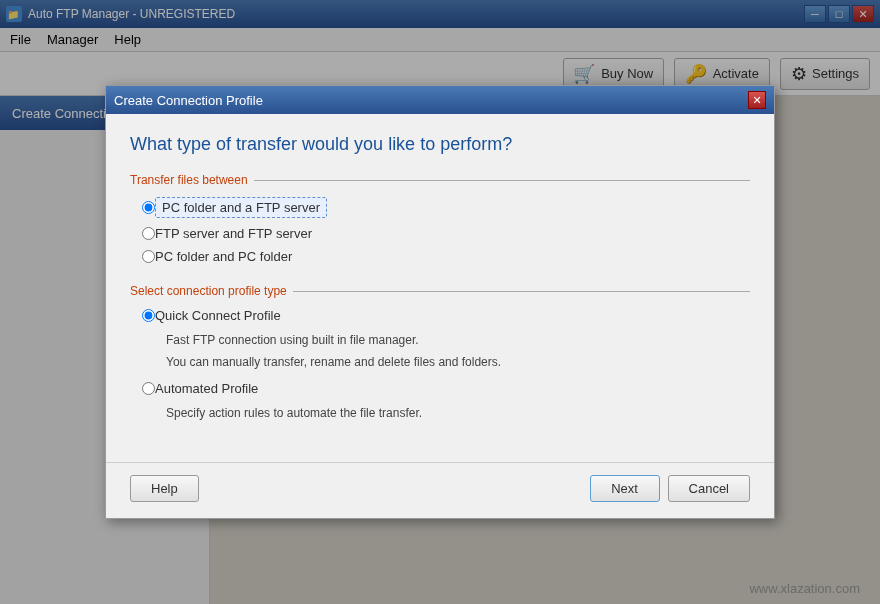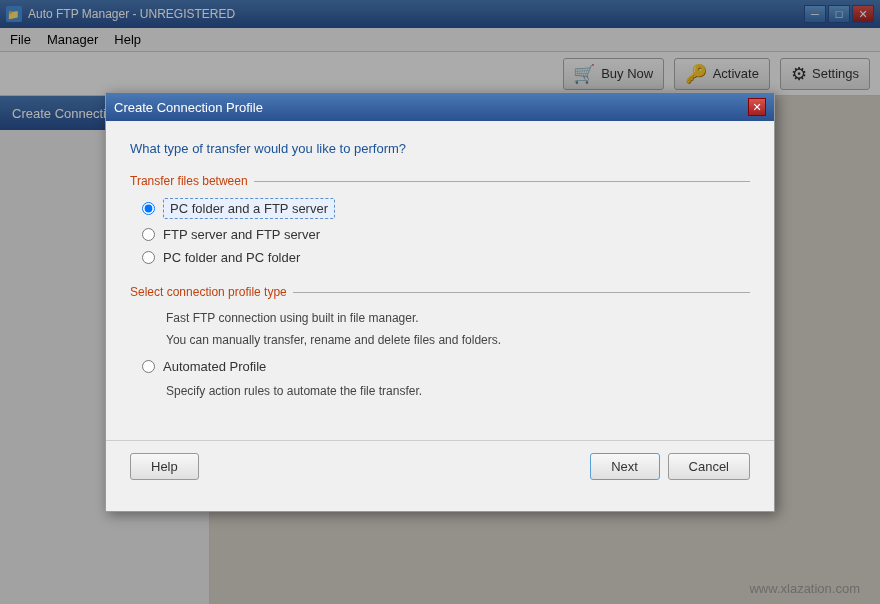--- a/index.html
+++ b/index.html
@@ -180,21 +180,21 @@
       cursor: pointer;
       display: flex;
       align-items: center;
       justify-content: center;
     }
     .dialog-body {
       padding: 20px 24px;
     }
     .dialog-question {
       color: #1a5299;
-      font-size: 13px;
+      font-size: 18px;
       font-weight: normal;
       margin-bottom: 18px;
     }
     .fieldset-section {
       margin-bottom: 20px;
     }
     .fieldset-label {
       font-size: 12px;
       color: #c2410c;
       display: flex;
@@ -204,21 +204,20 @@
     }
     .fieldset-label::after {
       content: '';
       flex: 1;
       height: 1px;
       background: #aaa;
     }
     .radio-option {
       display: flex;
       align-items: center;
-      gap: 8px;
       margin-bottom: 8px;
       margin-left: 12px;
     }
     .radio-option input[type="radio"] {
       margin: 0;
     }
     .radio-option label {
       font-size: 13px;
       color: #333;
     }
@@ -351,20 +350,24 @@
         </div>
         <div class="radio-option">
           <input type="radio" name="transfer" id="opt3" style="">
           <label for="opt3">PC folder and PC folder</label>
         </div>
       </div>
 
       <div class="fieldset-section">
         <div class="fieldset-label">Select connection profile type</div>
 
+        <div class="radio-option">
+          <input type="radio" name="profile" id="popt1" checked="" style="">
+          <label for="popt1">Quick Connect Profile</label>
+        </div>
         <div class="profile-desc">Fast FTP connection using built in file manager.</div>
         <div class="profile-desc">You can manually transfer, rename and delete files and folders.</div>
 
         <div class="radio-option" style="margin-top: 10px;">
           <input type="radio" name="profile" id="popt2" style="">
           <label for="popt2">Automated Profile</label>
         </div>
         <div class="profile-desc">Specify action rules to automate the file transfer.</div>
       </div>
     </div>

